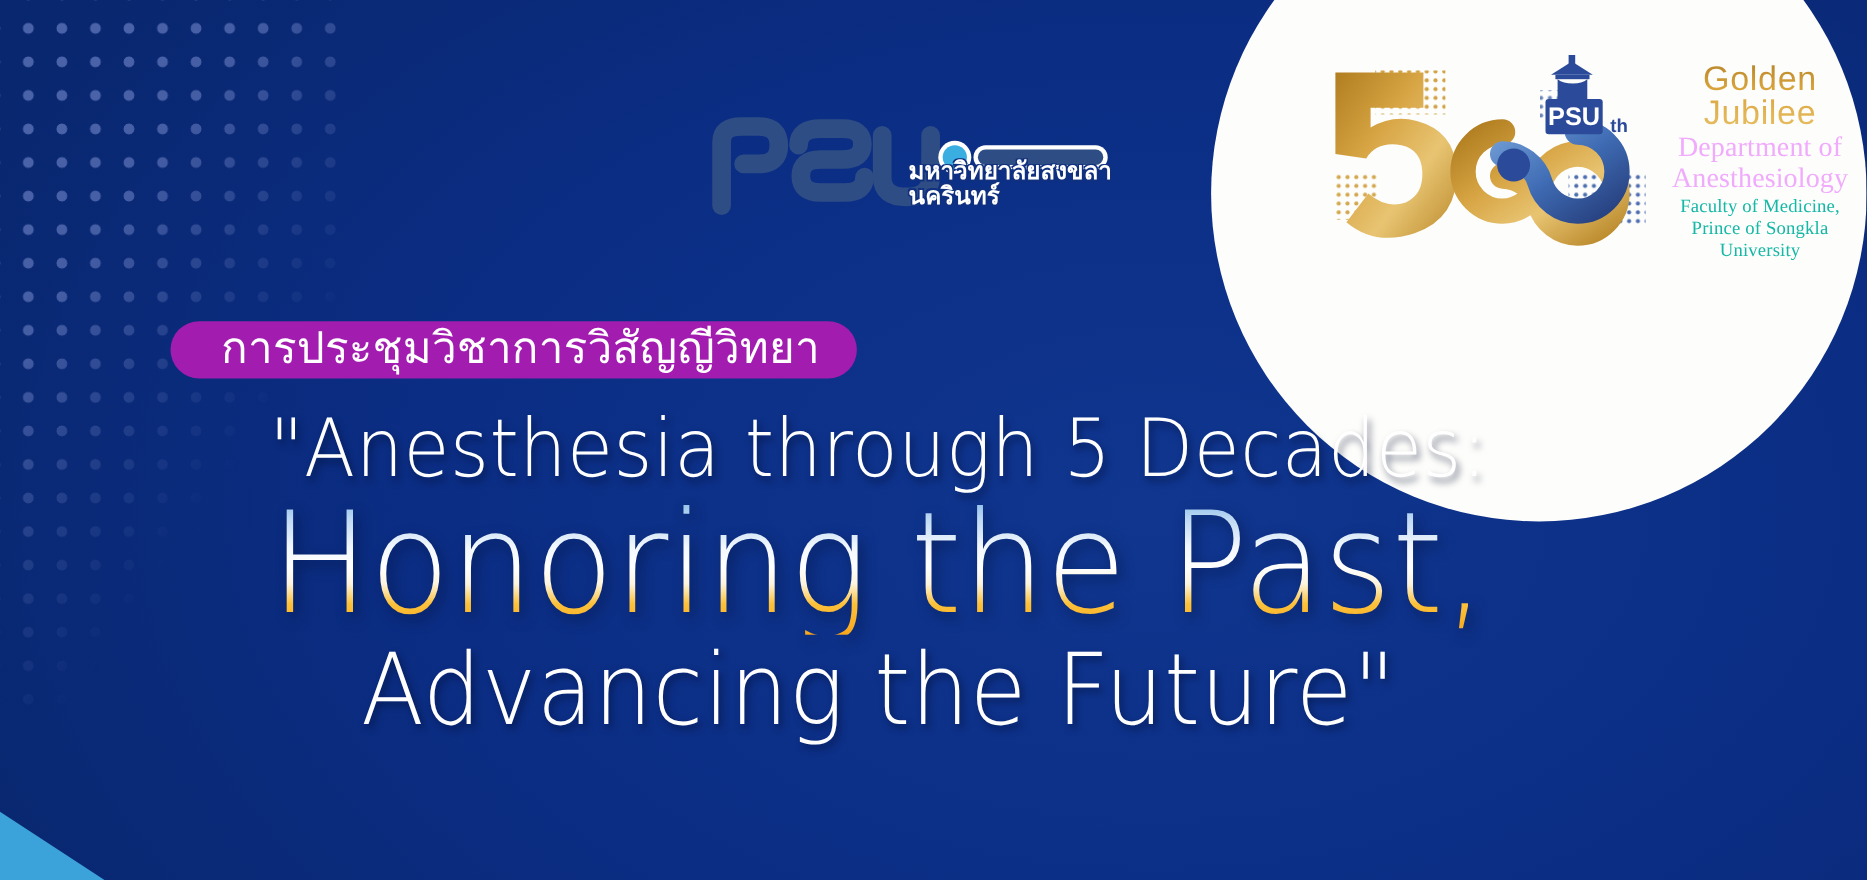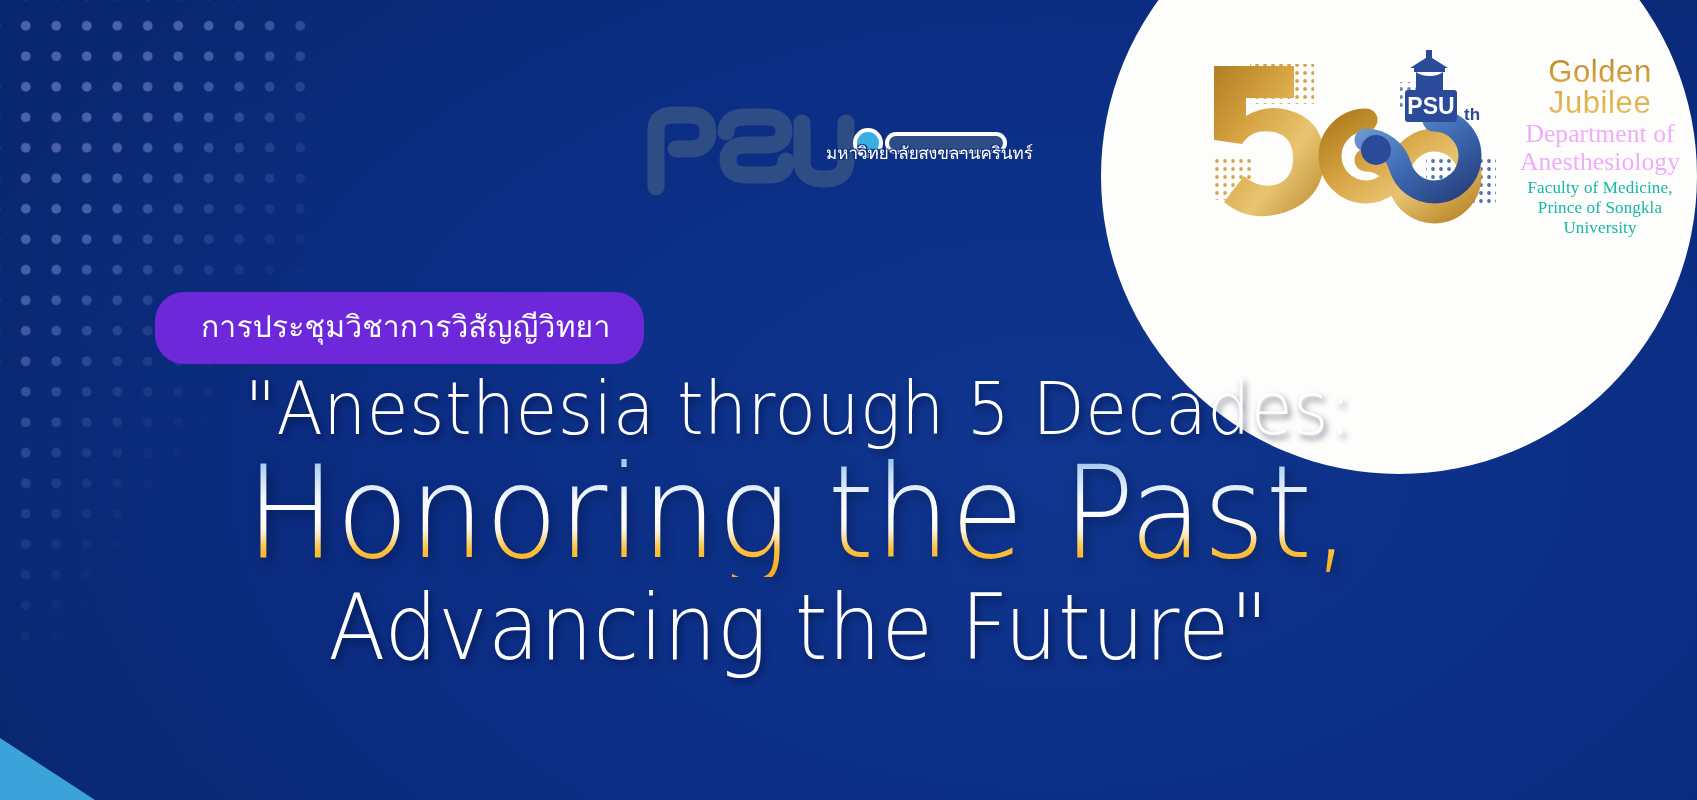--- a/index.html
+++ b/index.html
@@ -105,37 +105,37 @@
   }
   .psu-thai .t1 {
     display:block;
     font-size:26px;
     font-weight:bold;
     letter-spacing:0px;
     text-shadow: -1.6px -1.6px 0 #11317f, 1.6px -1.6px 0 #11317f, -1.6px 1.6px 0 #11317f, 1.6px 1.6px 0 #11317f;
   }
   .psu-thai .t2 {
     display:block;
-    font-size:17px;
-    font-weight:normal;
+    font-size:22px;
+    font-weight:bold;
     margin-top:2px;
     text-shadow: -1.4px -1.4px 0 #11317f, 1.4px -1.4px 0 #11317f, -1.4px 1.4px 0 #11317f, 1.4px 1.4px 0 #11317f;
   }
 
   
   .thai-badge {
     position:absolute;
     left:155px; top:292px;
-    height:72px;
+    height:52px;
     padding:0 34px 4px 46px;
-    background:#6d28d9;
+    background:#a21caf;
     border-radius:29px;
     display:flex; align-items:center;
     color:#ffffff;
-    font-size:30px;
+    font-size:40px;
     letter-spacing:0.2px;
     white-space:nowrap;
   }
 
   
   .headline {
     position:absolute;
     left:0; right:0; top:372px;
     text-align:center;
     padding-right:100px;

